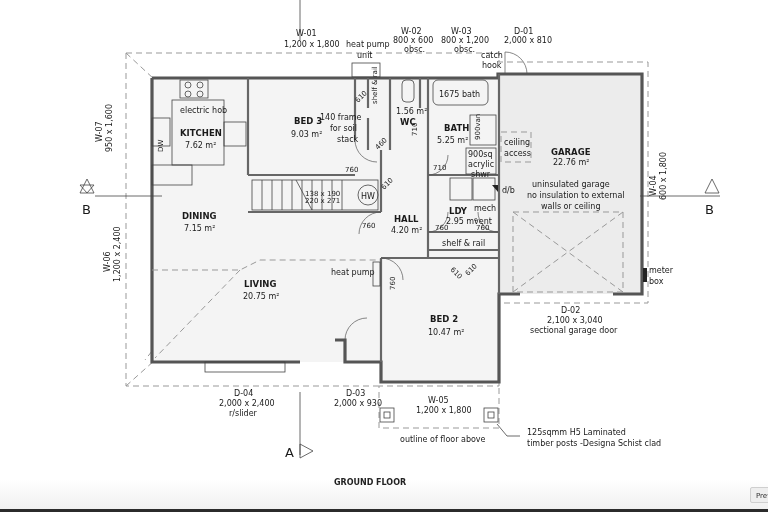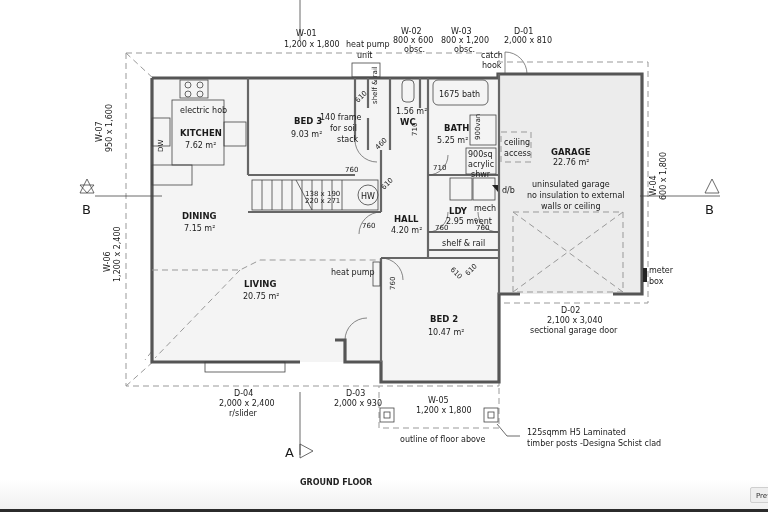--- a/index.html
+++ b/index.html
@@ -13,21 +13,21 @@
     .wall { fill:none; stroke:#555; stroke-width:3.2; }
     .iwall { fill:none; stroke:#666; stroke-width:2.2; }
     .dash { fill:none; stroke:#999; stroke-width:1; stroke-dasharray:6 4; }
     .thin { fill:none; stroke:#444; stroke-width:0.8; }
     .door { fill:none; stroke:#555; stroke-width:0.7; }
     .floor { fill:#f4f4f4; }
     .garage { fill:#ececec; }
     #footer-bar { position:absolute; left:0; top:480px; width:768px; height:29px; background:linear-gradient(#ffffff,#f0f0f0); }
     #bottom-strip { position:absolute; left:0; top:509px; width:768px; height:3px; background:#2b2b2b; }
     #prev-btn { position:absolute; left:750px; top:487px; width:30px; height:16px; background:#eeeeee; border:1px solid #cfcfcf; border-radius:2px; font-size:7px; color:#333; line-height:16px; padding-left:5px; box-sizing:border-box; overflow:hidden; cursor:pointer; }
-    #title { position:absolute; left:300px; top:478px; width:140px; text-align:left; font-size:8px; font-weight:bold; color:#222; }
+    #title { position:absolute; left:300px; top:478px; width:140px; text-align:center; font-size:8px; font-weight:bold; color:#222; }
   </style>
 </head>
 <body>
 
 <svg id="plan" viewBox="0 0 768 512" xmlns="http://www.w3.org/2000/svg">
 
   <polyline class="dash" points="126,53 499,53 499,62 648,62 648,303 499,303 499,386 379,386 379,428 499,428 499,386"></polyline>
   <polyline class="dash" points="126,53 126,386 379,386"></polyline>
   <line class="dash" x1="126" y1="53" x2="155" y2="80"></line>
   <line class="dash" x1="126" y1="386" x2="155" y2="360"></line>

